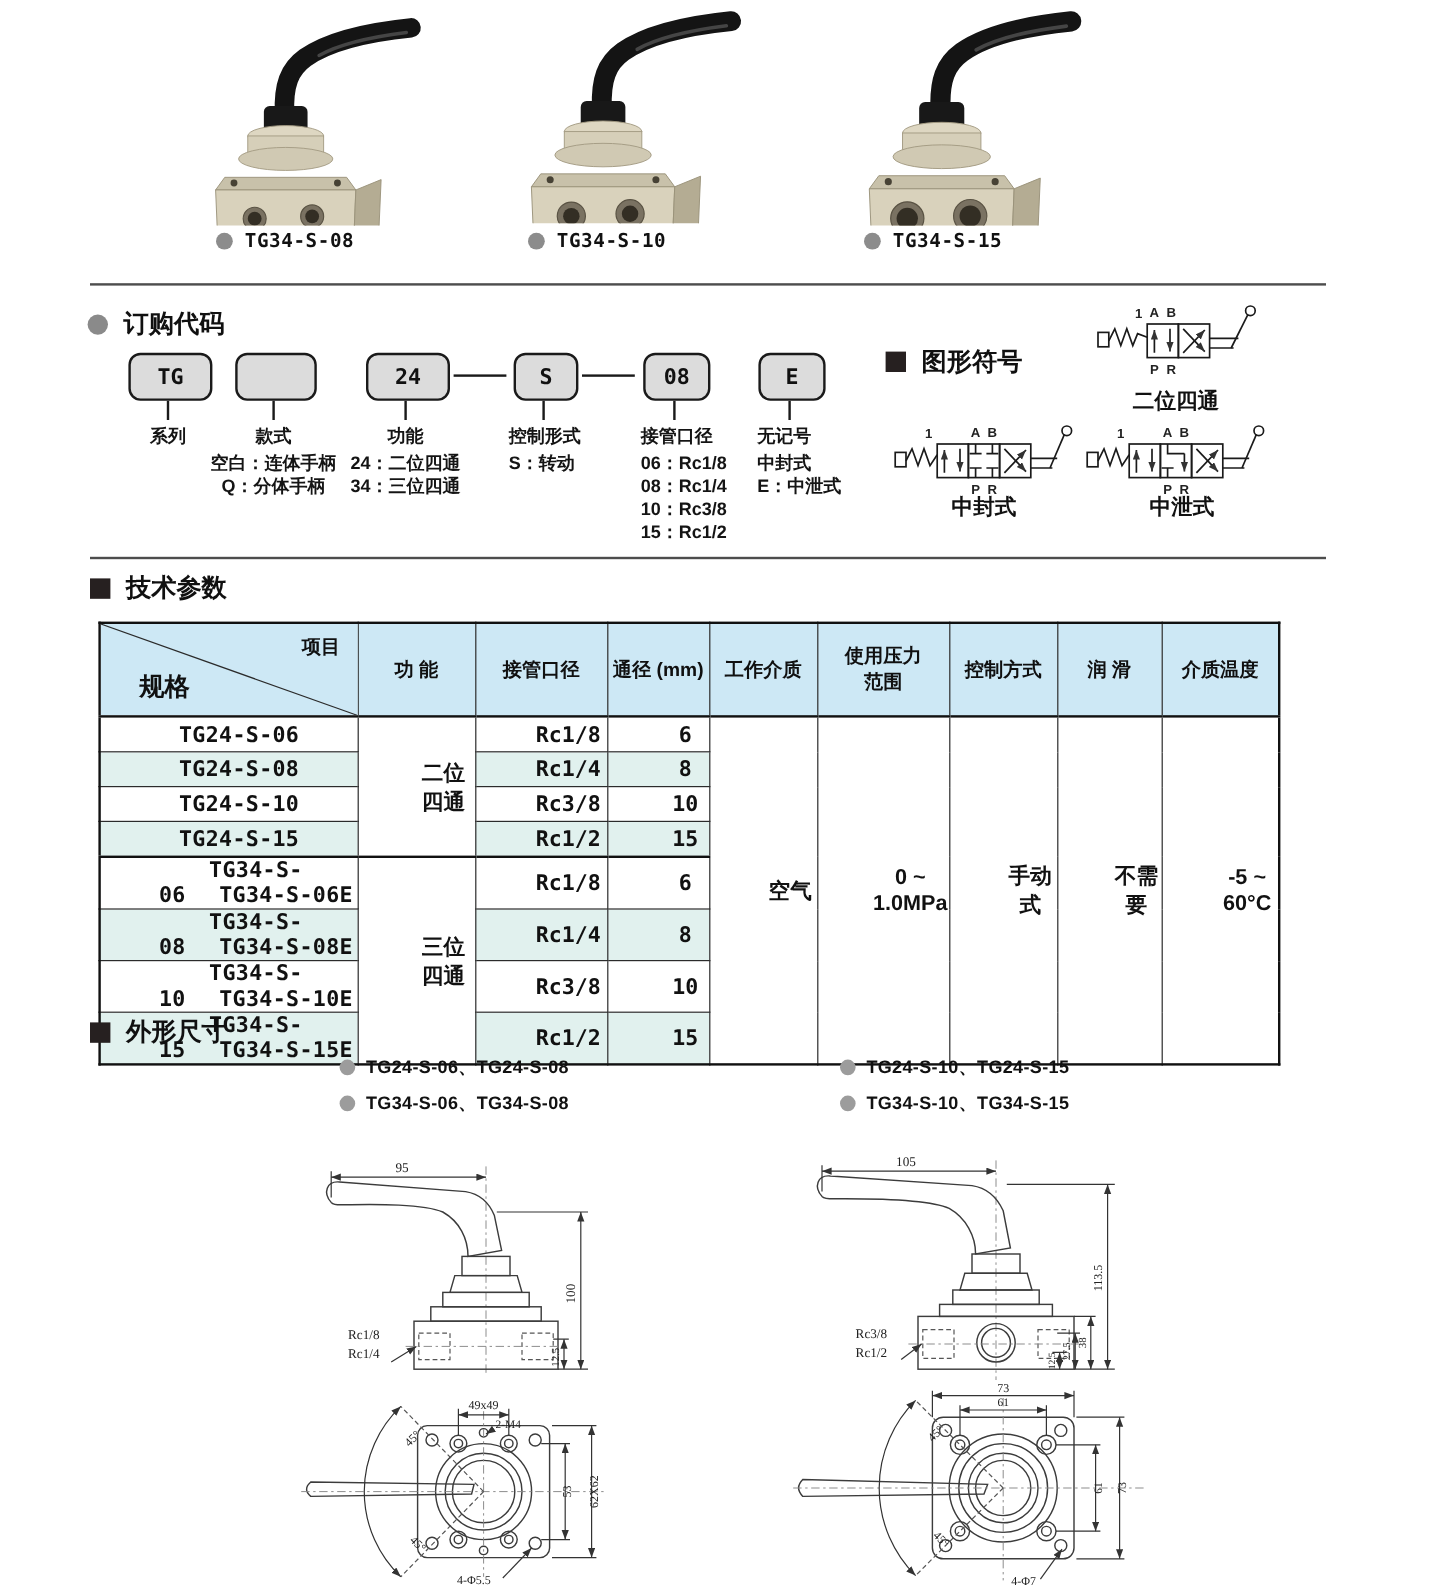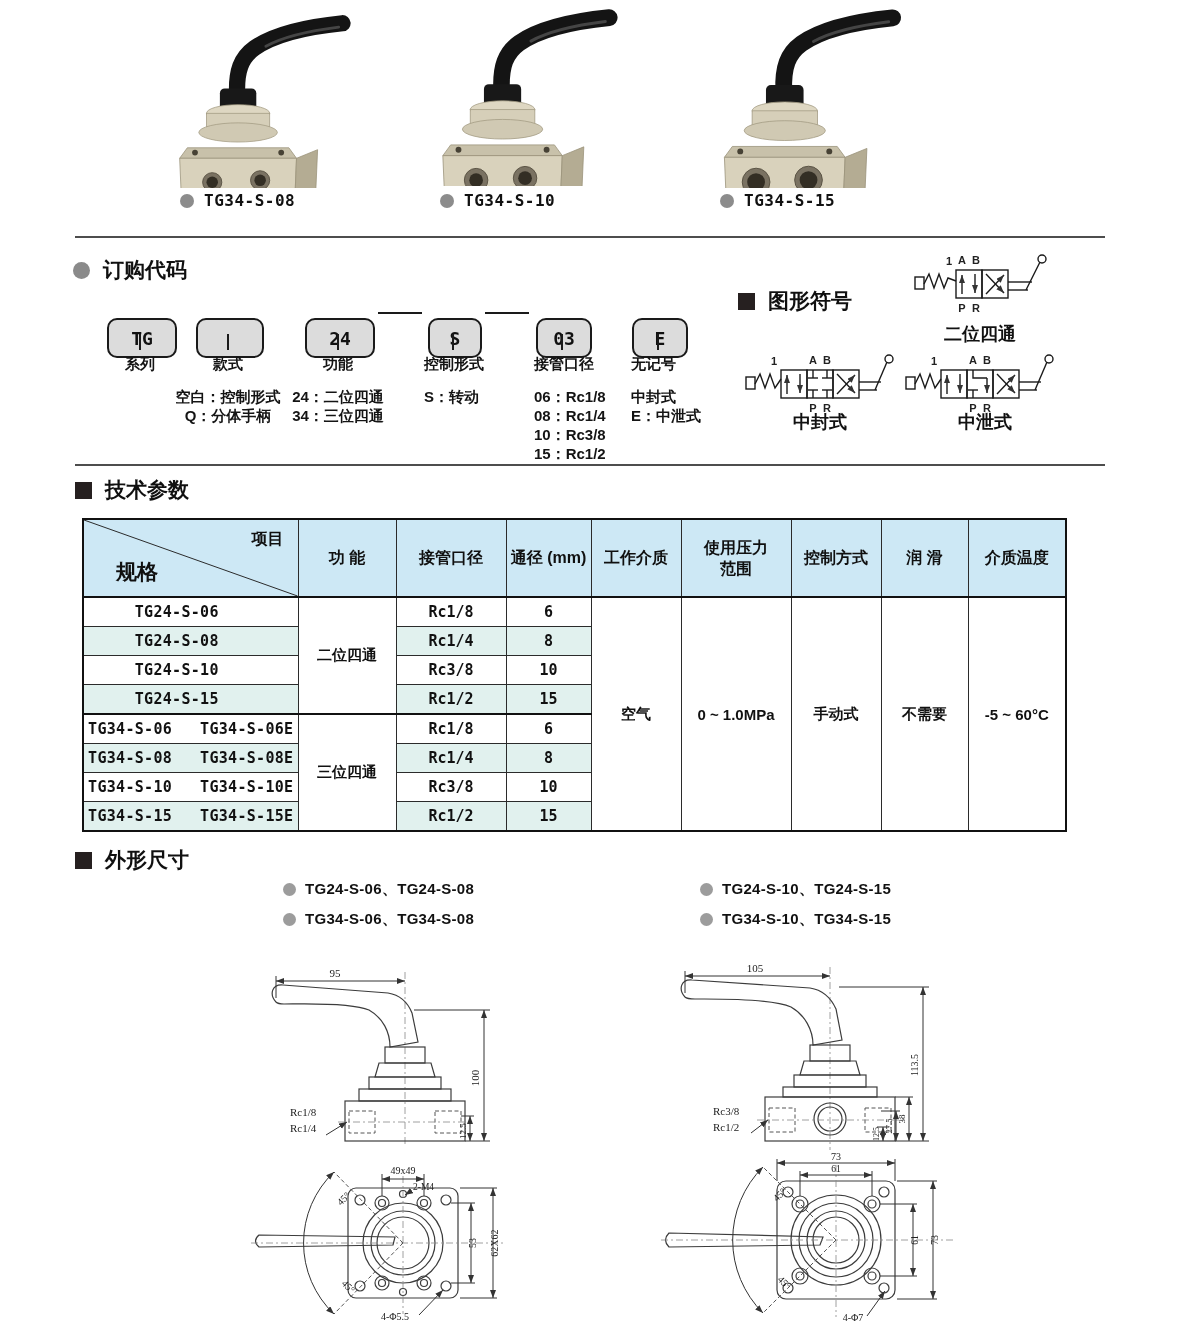--- a/index.html
+++ b/index.html
@@ -12,39 +12,39 @@
   .circ{width:17px;height:17px;border-radius:50%;background:#8a8a8a;flex:0 0 auto;}
   .dot{width:14px;height:14px;border-radius:50%;background:#8c8c8c;flex:0 0 auto;}
   .sdot{width:13px;height:13px;border-radius:50%;background:#9c9c9c;flex:0 0 auto;}
   
   .plabel{position:absolute;display:flex;align-items:center;gap:10px;
           font-family:"DejaVu Sans Mono",monospace;font-size:16px;font-weight:600;letter-spacing:.5px;}
   .hr{position:absolute;left:75px;width:1030px;height:2px;background:#4d4d4d;}
   
   .cbox{position:absolute;height:36px;border:2px solid #1a1a1a;border-radius:10px;background:#dcdcdc;
         display:flex;align-items:center;justify-content:center;
-        font-family:"DejaVu Sans Mono",monospace;font-size:18px;font-weight:600;margin-top:24px;}
+        font-family:"DejaVu Sans Mono",monospace;font-size:18px;font-weight:600;}
   .dash{position:absolute;height:2px;background:#1a1a1a;}
   .stem{position:absolute;width:2px;background:#1a1a1a;}
   .note{position:absolute;font-size:15px;line-height:19px;font-weight:600;color:#141414;}
-  .note .t{margin-bottom:14px;}
+  .note .t{margin-bottom:4px;}
   .note.center{text-align:center;}
   .symlabel{position:absolute;font-size:18px;font-weight:700;text-align:center;}
   
   table.spec{position:absolute;left:82px;top:518px;width:983px;border-collapse:collapse;
              border:2px solid #111;table-layout:fixed;}
   table.spec th,table.spec td{border:1px solid #2b2b2b;padding:0;}
   table.spec thead th{background:#cde8f5;font-size:16px;font-weight:600;height:76px;color:#101010;}
   table.spec thead th.pre{white-space:pre-line;line-height:21px;margin-left:12px;}
   table.spec thead th{border-bottom:2px solid #111;}
   th.corner{position:relative;background:#cde8f5;}
   th.corner .diag{position:absolute;left:0;top:0;width:100%;height:100%;}
   th.corner .ct{position:absolute;top:9px;right:14px;font-size:16px;font-weight:600;}
   th.corner .cb{position:absolute;bottom:10px;left:32px;font-size:21px;font-weight:600;}
-  table.spec tbody td{height:28px;font-size:15px;text-align:center;background:#fff;}
+  table.spec tbody td{height:28px;font-size:18px;text-align:center;background:#fff;padding-left:45px;}
   td.c-model{text-align:left;padding-left:17px;font-family:"DejaVu Sans Mono",monospace;font-weight:600;letter-spacing:.3px;}
   td.c-model .m2{margin-left:28px;}
   td.c-port,td.c-bore{font-family:"DejaVu Sans Mono",monospace;font-weight:600;}
   tr.alt td.stripe{background:#e1f1ee;}
   tr.group td{border-top:2px solid #111;}
   td.c-func{font-size:16px;font-weight:600;}
   td.c-merge{font-size:15px;font-weight:600;}
   
   .olabel{position:absolute;display:flex;align-items:center;gap:9px;
           font-family:Liberation Sans, sans-serif;font-size:15px;font-weight:600;letter-spacing:.3px;}
@@ -141,39 +141,39 @@
 
   <div class="sec-h" style="left:73px;top:256px">
     <span class="circ"></span>
     <span>订购代码</span>
   </div>
 
   <div class="cbox" style="left:107px;top:294px;width:66px">TG</div>
   <div class="cbox" style="left:196px;top:294px;width:64px"></div>
   <div class="cbox" style="left:305px;top:294px;width:66px">24</div>
   <div class="cbox" style="left:428px;top:294px;width:50px">S</div>
-  <div class="cbox" style="left:536px;top:294px;width:52px">03</div>
+  <div class="cbox" style="left:536px;top:294px;width:52px">08</div>
   <div class="cbox" style="left:632px;top:294px;width:52px">E</div>
 
   <div class="dash" style="left:378px;top:312px;width:44px"></div>
   <div class="dash" style="left:485px;top:312px;width:44px"></div>
 
   <div class="stem" style="left:139px;top:334px;height:16px"></div>
   <div class="stem" style="left:227px;top:334px;height:16px"></div>
   <div class="stem" style="left:337px;top:334px;height:16px"></div>
   <div class="stem" style="left:452px;top:334px;height:16px"></div>
   <div class="stem" style="left:561px;top:334px;height:16px"></div>
   <div class="stem" style="left:657px;top:334px;height:16px"></div>
 
   <div class="note center" style="left:112px;top:354px;width:56px">
     <div class="t">系列</div>
   </div>
   <div class="note center" style="left:152px;top:354px;width:152px">
     <div class="t">款式</div>
-    <div>空白：控制形式</div>
+    <div>空白：连体手柄</div>
     <div>Q：分体手柄</div>
   </div>
   <div class="note center" style="left:272px;top:354px;width:132px">
     <div class="t">功能</div>
     <div>24：二位四通</div>
     <div>34：三位四通</div>
   </div>
   <div class="note" style="left:424px;top:354px;width:100px">
     <div class="t">控制形式</div>
     <div>S：转动</div>

